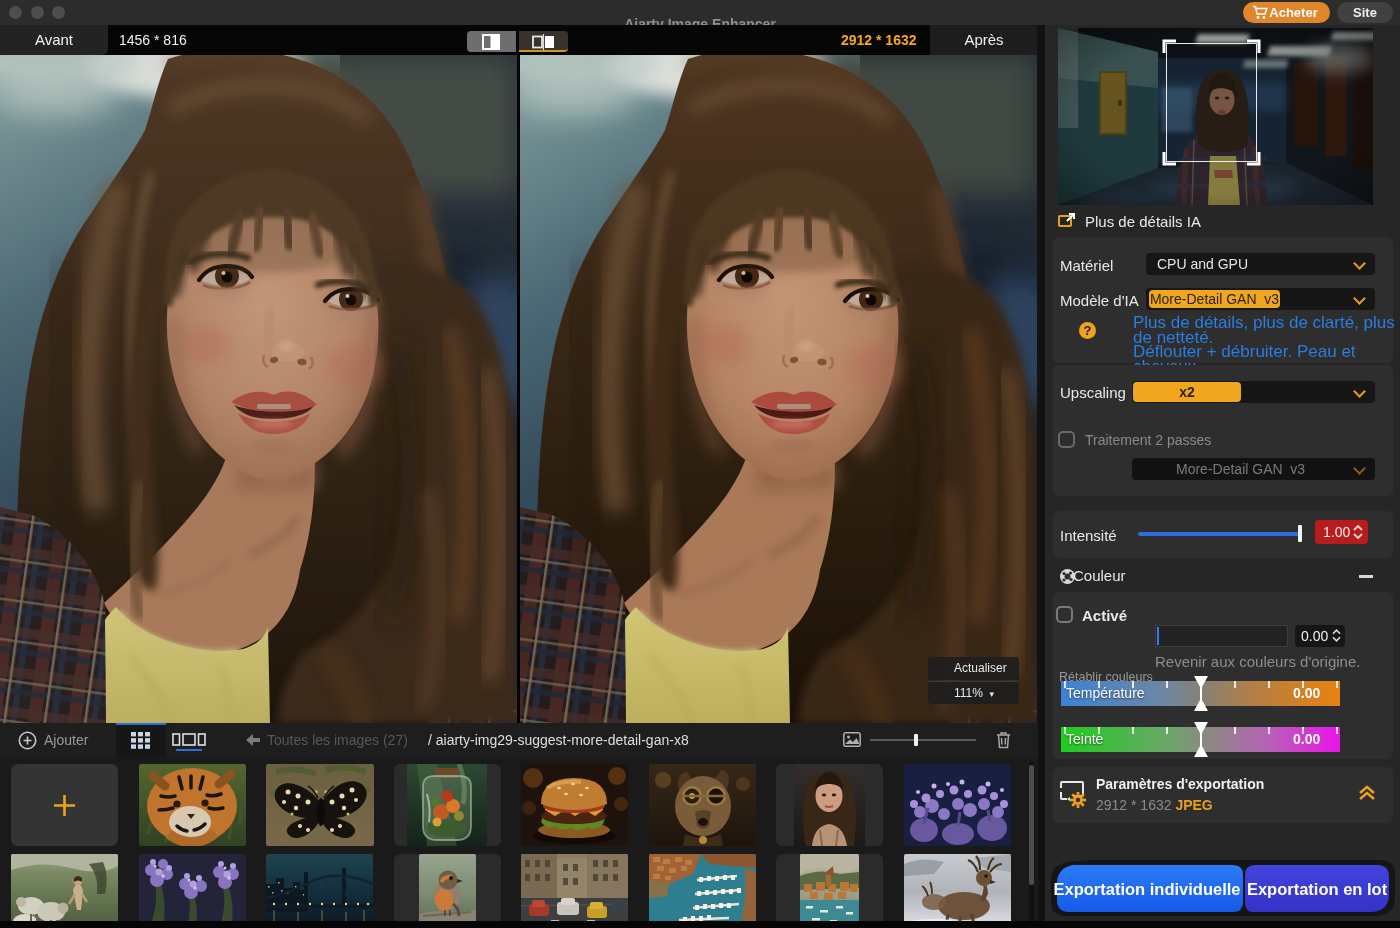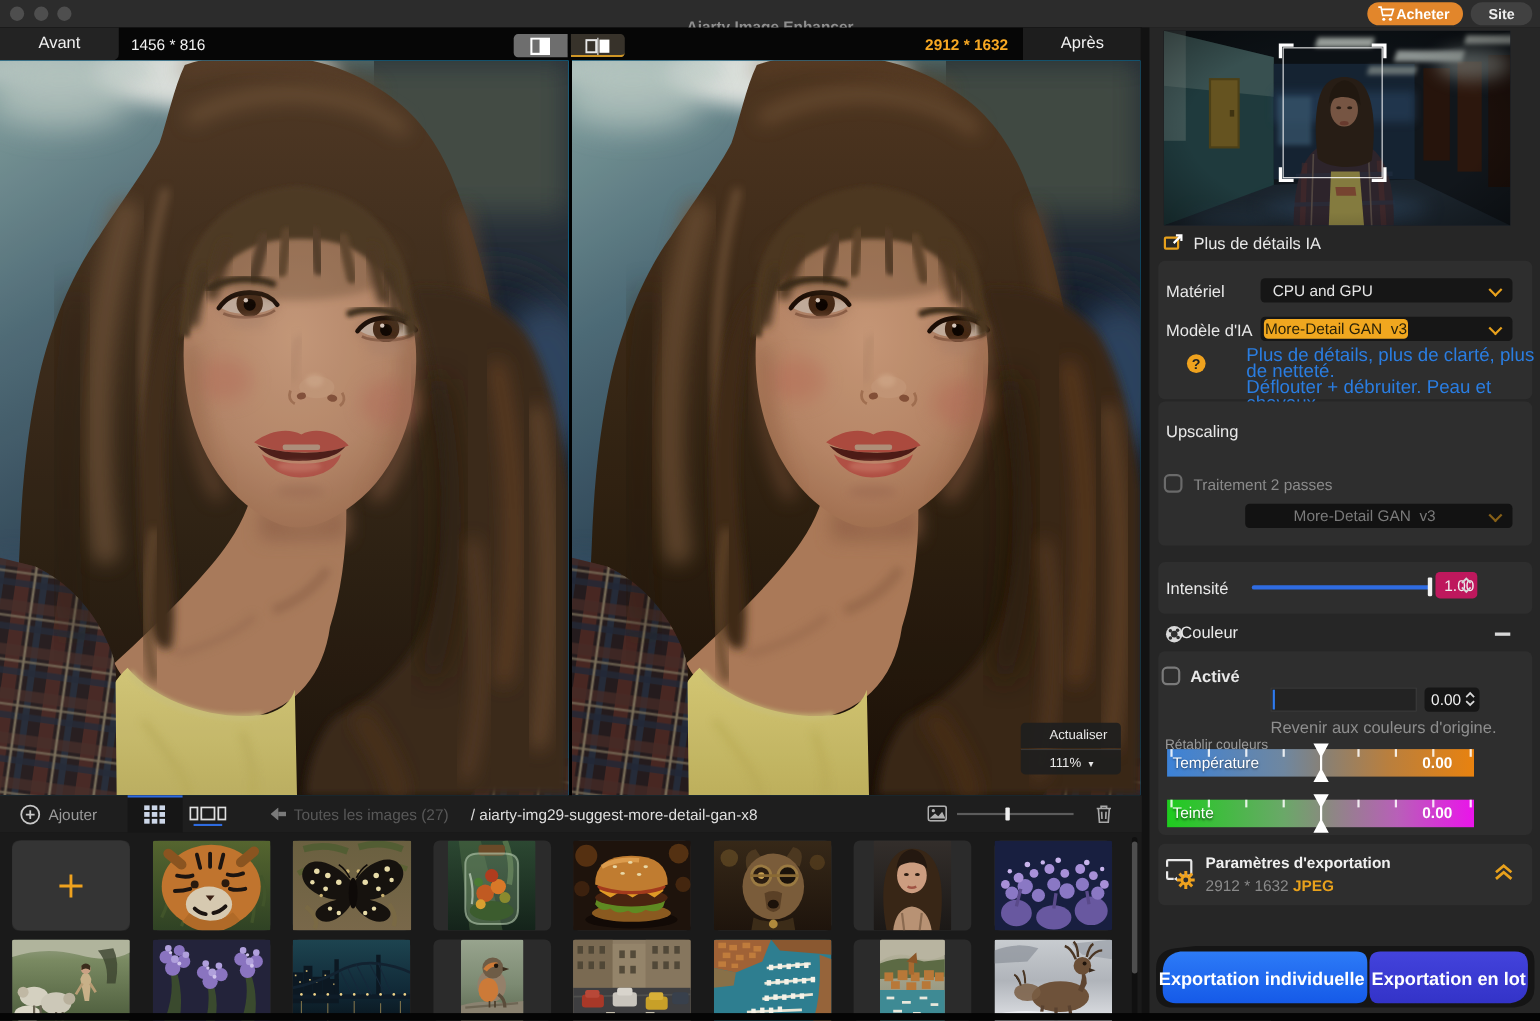--- a/index.html
+++ b/index.html
@@ -19,21 +19,21 @@
   #tab-avant { position:absolute; left:0; top:0; width:108px; height:30px; background:#232323; border-radius:0 0 6px 0; color:#f0f0f0; font-size:15px; text-align:center; line-height:30px; }
   #res-before { position:absolute; left:119px; top:0; height:30px; line-height:31px; color:#f2f2f2; font-size:14px; }
   #res-after { position:absolute; left:841px; top:0; height:30px; line-height:31px; color:#f7a823; font-size:14px; font-weight:bold; }
   #tab-apres { position:absolute; left:930px; top:0; width:108px; height:30px; background:#1d1d1d; color:#f0f0f0; font-size:15px; text-align:center; line-height:30px; }
   .segbtn { position:absolute; top:6px; width:49px; height:21px; }
   #seg1 { left:467px; background:#6e6e6e; border-radius:4px 0 0 4px; }
   #seg2 { left:519px; background:#37322a; border-radius:0 4px 4px 0; border-bottom:2px solid #d09626; }
 
   
   #main { left:0; top:55px; width:1038px; height:668px; background:#000; }
-  .panel { position:absolute; top:0; width:517px; height:668px; overflow:hidden; background:#0ea5e9; }
+  .panel { position:absolute; top:0; width:517px; height:668px; overflow:hidden; background:#0c4a6e; }
   #panel-b { left:0; }
   #panel-a { left:520px; }
   .panel svg { display:block; width:517px; height:668px; }
   .panel svg { filter:brightness(0.91) saturate(0.95); }
   #panel-a svg { filter:contrast(1.04) saturate(0.98) brightness(0.90); }
   .ovbtn { position:absolute; width:91px; height:23px; background:rgba(30,30,30,0.92); color:#e8e8e8; font-size:12px; line-height:23px; }
   #divider { left:1037px; top:25px; width:8px; height:903px; background:#121212; }
 
   
   #sidebar { left:1045px; top:25px; width:355px; height:903px; background:#262626; }
@@ -331,32 +331,36 @@
     <div class="sb lbl" style="left:15px; top:267px;">Modèle d'IA</div>
     <div class="select" style="left:101px; top:263px; width:229px;">
       <div class="opill" style="left:3px; top:2px; width:131px; height:18px; line-height:18px;">More-Detail GAN&nbsp;&nbsp;v3</div>
       <div class="chev" style="right:10px; top:6px;"></div>
     </div>
     <div class="sb" style="left:34px; top:297px; width:17px; height:17px; border-radius:50%; background:#efa21e; color:#222; font-size:13px; font-weight:bold; text-align:center; line-height:17px;">?</div>
     <div class="sb" style="left:88px; top:291px; width:262px; color:#2a7de1; font-size:17px; line-height:14.5px;">Plus de détails, plus de clarté, plus de netteté.<br>Déflouter + débruiter. Peau et cheveux<br>plus nets.</div>
 
     <div class="card" style="top:340px; height:131px;"></div>
     <div class="sb lbl" style="left:15px; top:359px;">Upscaling</div>
+    <div class="select" style="left:87px; top:356px; width:243px;">
+      <div class="opill" style="left:1px; top:1px; width:108px; height:20px; line-height:20px; font-weight:bold;">x2</div>
+      <div class="chev" style="right:10px; top:6px;"></div>
+    </div>
     <div class="checkbox" style="left:13px; top:406px; border-color:#6a6a6a;"></div>
     <div class="sb" style="left:40px; top:407px; color:#8a8a8a; font-size:14px;">Traitement 2 passes</div>
     <div class="select" style="left:87px; top:433px; width:243px; background:#121212;">
       <span style="position:absolute; left:44px; top:3px; color:#7a7a7a; font-size:14px;">More-Detail GAN&nbsp;&nbsp;v3</span>
       <div class="chev" style="right:10px; top:6px; opacity:.55;"></div>
     </div>
 
     <div class="card" style="top:486px; height:47px;"></div>
     <div class="sb lbl" style="left:15px; top:502px;">Intensité</div>
     <div class="sb" style="left:93px; top:507px; width:162px; height:4px; background:#2f6ce2; border-radius:2px;"></div>
     <div class="sb" style="left:253px; top:500px; width:4px; height:17px; background:#f2f2f2; border-radius:1px;"></div>
-    <div class="sb" style="left:260px; top:495px; width:38px; height:24px; background:#be185d; border-radius:4px;">
+    <div class="sb" style="left:270px; top:495px; width:53px; height:24px; background:#b91c1c; border-radius:4px;">
       <span style="position:absolute; left:8px; top:4px; color:#f0f0f0; font-size:14px;">1.00</span>
       <svg style="position:absolute; right:5px; top:4px;" width="10" height="16" viewBox="0 0 10 16" fill="none" stroke="#d8d8d8" stroke-width="1.8">
           <path d="M1,6 L5,2 L9,6"></path>
           <path d="M1,10 L5,14 L9,10"></path>
         </svg>
     </div>
 
     <svg class="abs" style="left:14px; top:543px;" width="17" height="17" viewBox="0 0 17 17">
       <circle cx="8.5" cy="8.5" r="7.5" fill="#d8d8d8"></circle>
       <circle cx="8.5" cy="8.5" r="3" fill="#2e2e2e"></circle>

